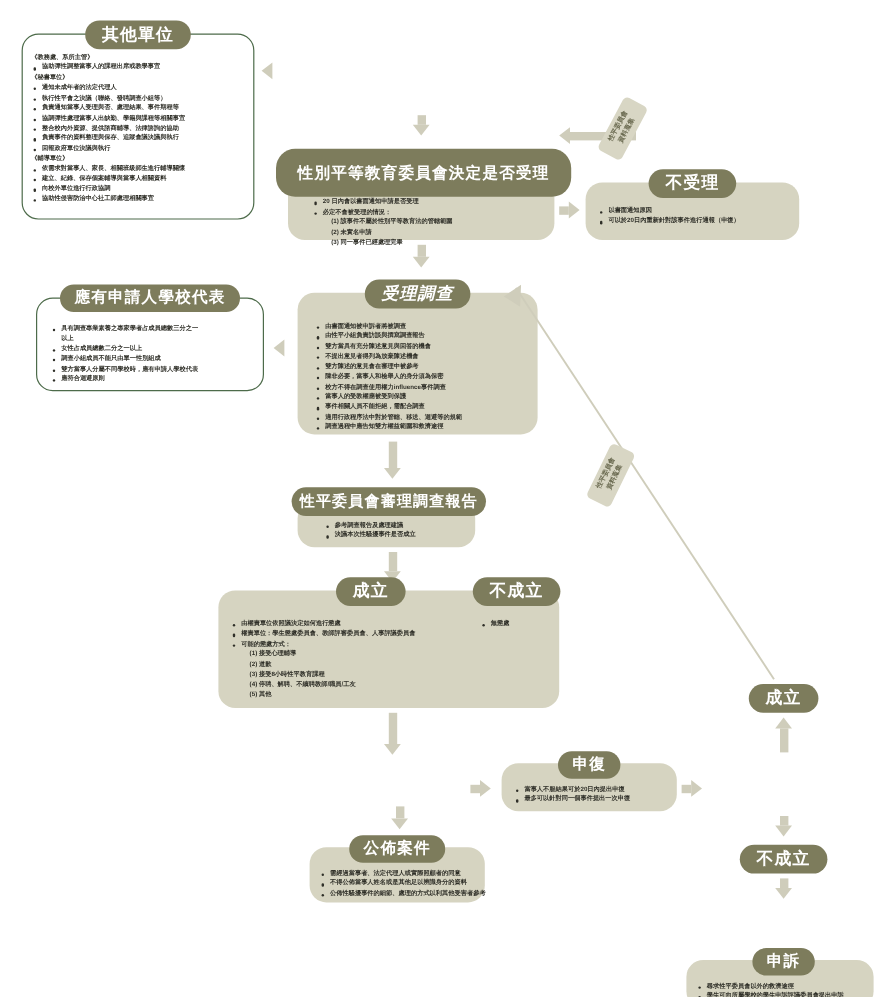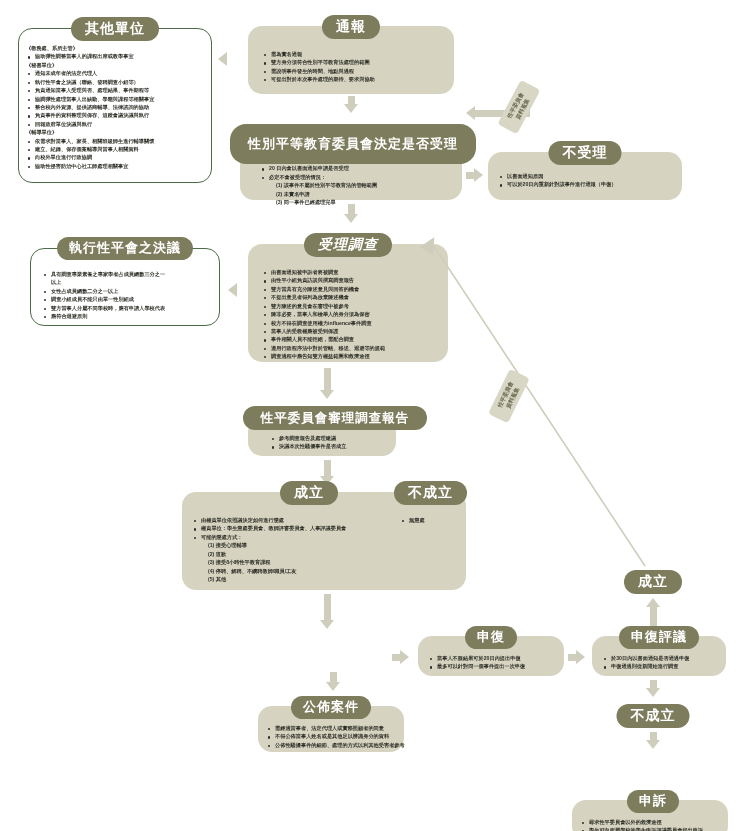--- a/index.html
+++ b/index.html
@@ -167,32 +167,20 @@
         <li class="bullet">依需求對當事人、家長、相關班級師生進行輔導關懷</li>
         <li class="bullet">建立、紀錄、保存個案輔導與當事人相關資料</li>
         <li class="bullet">向校外單位進行行政協調</li>
         <li class="bullet">協助性侵害防治中心社工師處理相關事宜</li>
       </ul>
     </div>
   </div>
 
   <div class="arrow arr-left" style="left:218px;top:52px;"></div>
 
-  <div class="node" style="left:248px;top:26px;width:206px;height:68px;">
-    <div class="body khaki"></div>
-    <div class="pill" style="top:-11px;">通報</div>
-    <div class="content" style="left:14px;top:24px;right:8px;">
-      <ul class="items">
-        <li class="bullet">需為實名通報</li>
-        <li class="bullet">雙方身分須符合性別平等教育法處理的範圍</li>
-        <li class="bullet">需說明事件發生的時間、地點與過程</li>
-        <li class="bullet">可提出對於本次事件處理的期待、要求與協助</li>
-      </ul>
-    </div>
-  </div>
 
   <div class="arrow" style="left:344px;top:96px;">
     <div class="shaft-v" style="height:8px;margin-left:3.5px;"></div>
     <div class="arr-down"></div>
   </div>
 
   <div class="node" style="left:240px;top:130px;width:222px;height:70px;">
     <div class="body khaki" style="top:8px;"></div>
     <div class="bar" style="left:-10px;top:-6px;width:246px;height:40px;font-size:13px;">性別平等教育委員會決定是否受理</div>
     <div class="content" style="left:20px;top:26px;right:8px;">
@@ -205,21 +193,21 @@
         <li class="sub">(3) 同一事件已經處理完畢</li>
       </ul>
     </div>
   </div>
 
   <div class="arrow" style="left:466px;top:168px;display:flex;align-items:center;">
     <div class="shaft-h" style="width:8px;"></div>
     <div class="arr-right"></div>
   </div>
 
-  <div class="node" style="left:488px;top:152px;width:194px;height:48px;">
+  <div class="node" style="left:488px;top:152px;width:178px;height:48px;">
     <div class="body khaki"></div>
     <div class="pill" style="top:-11px;">不受理</div>
     <div class="content" style="left:10px;top:20px;right:6px;">
       <ul class="items">
         <li class="bullet">以書面通知原因</li>
         <li class="bullet">可以於20日內重新針對該事件進行通報（申復）</li>
       </ul>
     </div>
   </div>
 
@@ -228,21 +216,21 @@
   <div class="sidelabel rot-l" style="left:494px;top:96px;width:40px;">性平委員會
 資料蒐集</div>
 
   <div class="arrow" style="left:344px;top:204px;">
     <div class="shaft-v" style="height:10px;margin-left:3.5px;"></div>
     <div class="arr-down"></div>
   </div>
 
   <div class="node" style="left:30px;top:248px;width:190px;height:78px;">
     <div class="body outline"></div>
-    <div class="pill small" style="top:-11px;">執行性平會之決議</div>
+    <div class="pill small" style="top:-11px;">應有申請人學校代表</div>
     <div class="content" style="left:12px;top:22px;right:6px;">
       <ul class="items">
         <li class="bullet">具有調查專業素養之專家學者占成員總數三分之一</li>
         <li class="nobullet" style="padding-left:9px;">以上</li>
         <li class="bullet">女性占成員總數二分之一以上</li>
         <li class="bullet">調查小組成員不能只由單一性別組成</li>
         <li class="bullet">雙方當事人分屬不同學校時，應有申請人學校代表</li>
         <li class="bullet">應符合迴避原則</li>
       </ul>
     </div>
@@ -270,21 +258,21 @@
     </div>
   </div>
 
   <div class="arrow" style="left:320px;top:368px;">
     <div class="shaft-v" style="height:22px;margin-left:3.5px;"></div>
     <div class="arr-down"></div>
   </div>
 
   <div class="node" style="left:248px;top:412px;width:148px;height:44px;">
     <div class="body khaki" style="top:6px;"></div>
-    <div class="bar" style="left:-5px;top:-6px;width:184px;height:24px;font-size:12.5px;">性平委員會審理調查報告</div>
+    <div class="bar" style="left:-5px;top:-6px;width:162px;height:24px;font-size:12.5px;">性平委員會審理調查報告</div>
     <div class="content" style="left:22px;top:22px;right:4px;">
       <ul class="items">
         <li class="bullet">參考調查報告及處理建議</li>
         <li class="bullet">決議本次性騷擾事件是否成立</li>
       </ul>
     </div>
   </div>
 
   <div class="arrow" style="left:320px;top:460px;">
     <div class="shaft-v" style="height:16px;margin-left:3.5px;"></div>
@@ -351,30 +339,20 @@
         <li class="bullet">公佈性騷擾事件的細節、處理的方式以利其他受害者參考</li>
       </ul>
     </div>
   </div>
 
   <div class="arrow" style="left:568px;top:650px;display:flex;align-items:center;">
     <div class="shaft-h" style="width:8px;"></div>
     <div class="arr-right"></div>
   </div>
 
-  <div class="node" style="left:592px;top:636px;width:134px;height:40px;">
-    <div class="body khaki"></div>
-    <div class="pill small" style="top:-10px;">申復評議</div>
-    <div class="content" style="left:10px;top:18px;right:4px;">
-      <ul class="items">
-        <li class="bullet">於30日內以書面通知是否通過申復</li>
-        <li class="bullet">申復通過則從新開始進行調查</li>
-      </ul>
-    </div>
-  </div>
 
   <div class="arrow" style="left:646px;top:598px;">
     <div class="arr-up"></div>
     <div class="shaft-v" style="height:20px;margin-left:3.5px;"></div>
   </div>
 
   <div class="pill" style="left:653px;top:570px;">成立</div>
 
   <svg style="position:absolute;left:0;top:0;width:740px;height:831px;pointer-events:none;z-index:0;">
     <line x1="645" y1="566" x2="430" y2="240" stroke="#cfcdbb" stroke-width="1.6"></line>

